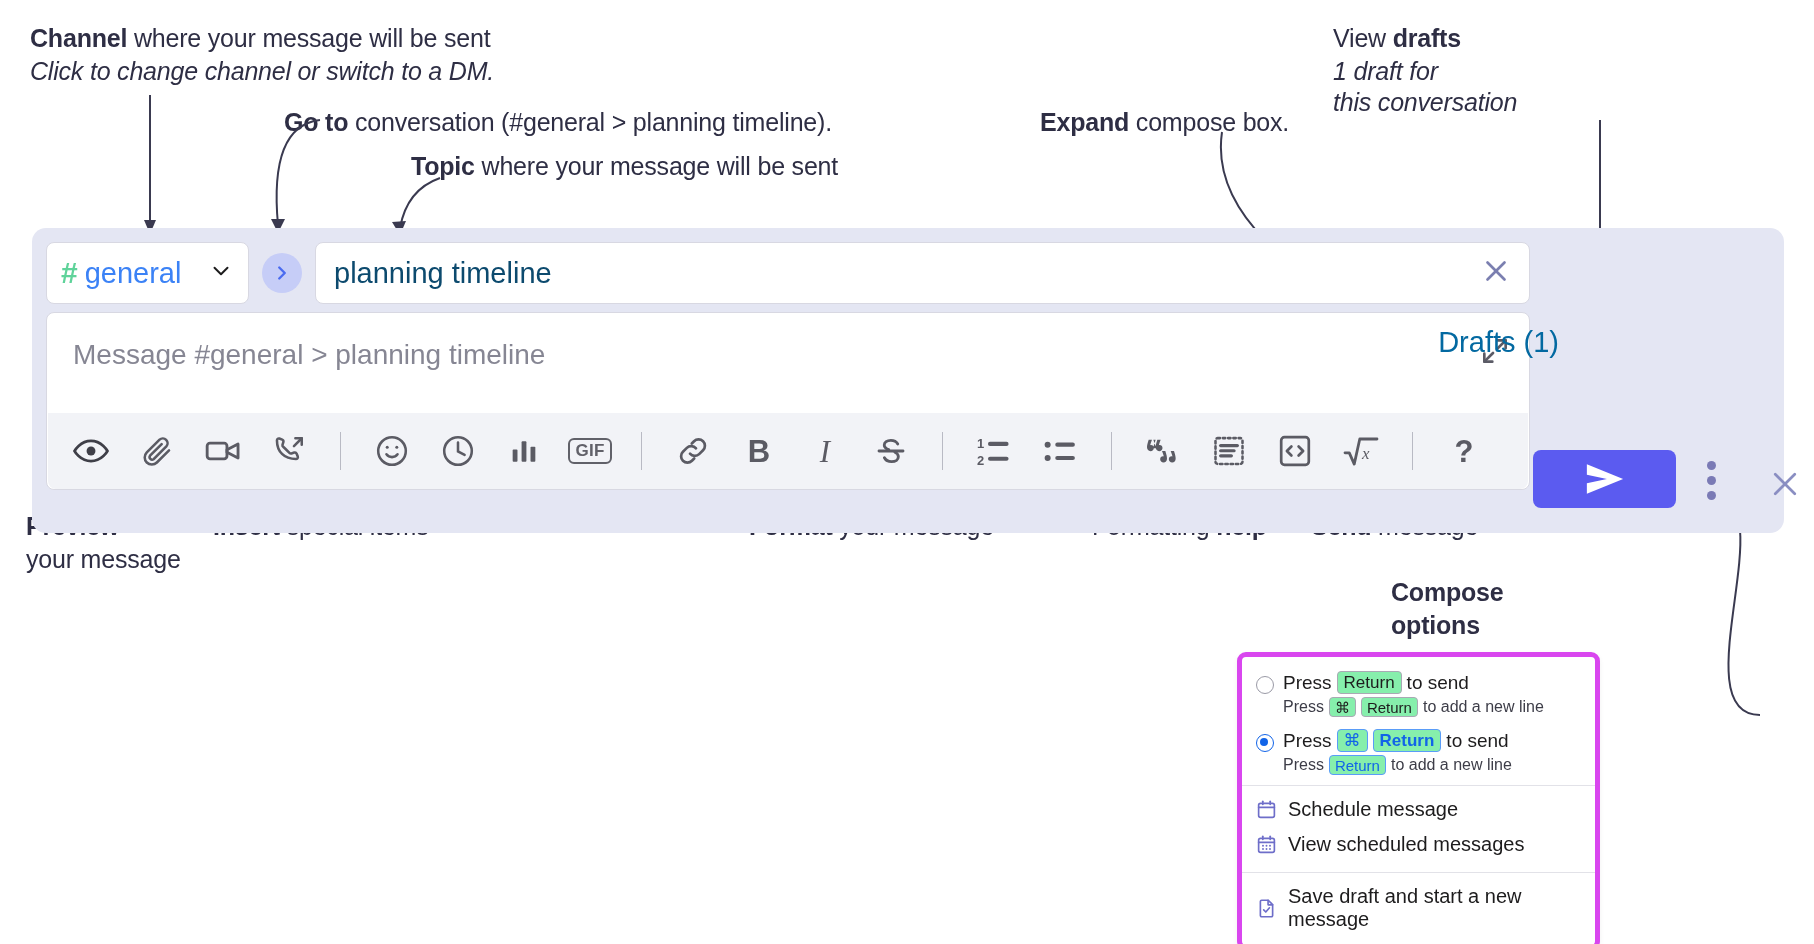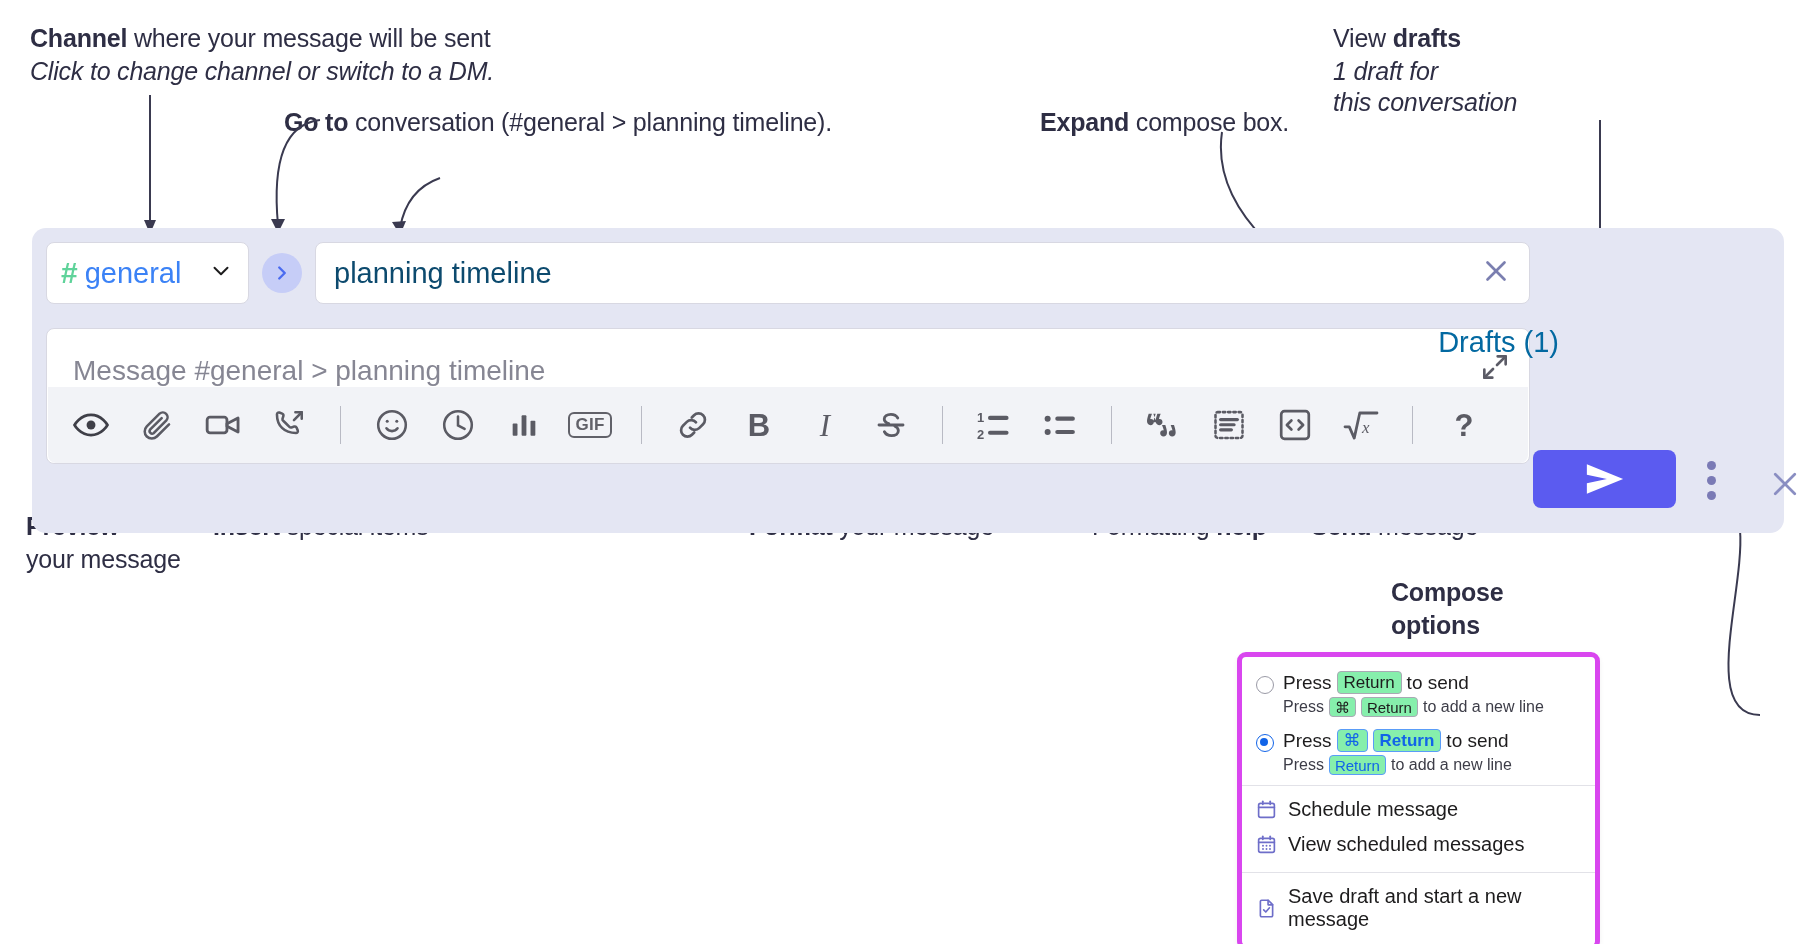--- a/index.html
+++ b/index.html
@@ -70,25 +70,25 @@
     flex: 1 1 auto; height: 62px;
     background: #ffffff;
     border: 1px solid #d8d8e2;
     border-radius: 8px;
     display: flex; align-items: center;
     padding: 0 16px 0 18px;
   }
   .topic-value { font-size: 29px; color: #0c4a6e; flex: 1 1 auto; }
 
   .msgbox {
-    margin-top: 24px;
+    margin-top: 8px;
     background: #ffffff;
     border: 1px solid #d8d8e2;
     border-radius: 8px 8px 8px 8px;
-    height: 136px;
+    height: 178px;
     position: relative;
     overflow: hidden;
   }
   .msg-placeholder {
     position: absolute; left: 26px; top: 26px;
     font-size: 28px; color: #868693;
   }
   .expand-btn {
     position: absolute; right: 16px; top: 22px;
     width: 34px; height: 34px;
@@ -189,20 +189,21 @@
 </head>
 <body>
 
 <div class="stage">
 
   <div class="anno" style="left:30px; top:55px;"><i>Click to change channel or switch to a DM.</i></div>
   <div class="anno" style="left:30px; top:22px;"><b>Channel</b><span> where your message will be sent</span></div>
 
   <div class="anno" style="left:284px; top:106px;"><b>Go to</b><span> conversation (#general &gt; planning timeline).</span></div>
 
+  <div class="anno" style="left:411px; top:150px;"><b>Topic</b><span> where your message will be sent</span></div>
 
   <div class="anno" style="left:1040px; top:106px;"><b>Expand</b><span> compose box.</span></div>
 
   <div class="anno" style="left:1333px; top:22px;"><span>View </span><b>drafts</b></div>
   <div class="anno" style="left:1333px; top:55px;"><i>1 draft for</i></div>
   <div class="anno" style="left:1333px; top:86px;"><i>this conversation</i></div>
 
   <div class="anno" style="left:26px; top:510px;"><b>Preview</b></div>
   <div class="anno" style="left:26px; top:543px;"><span>your message</span></div>
 

